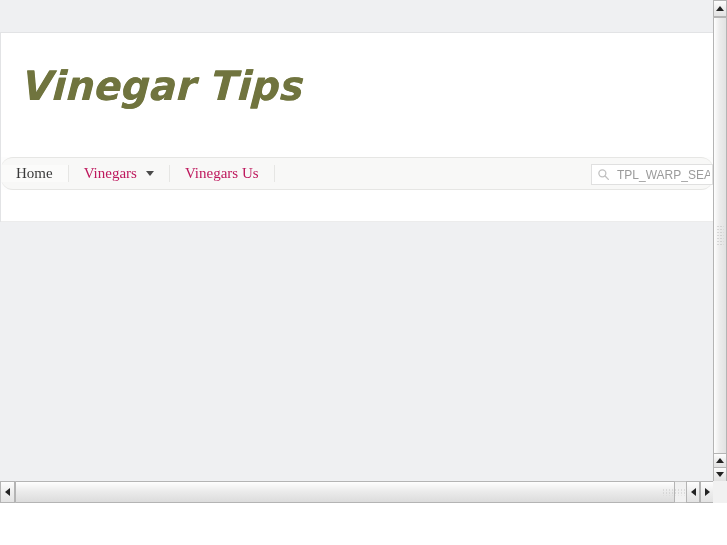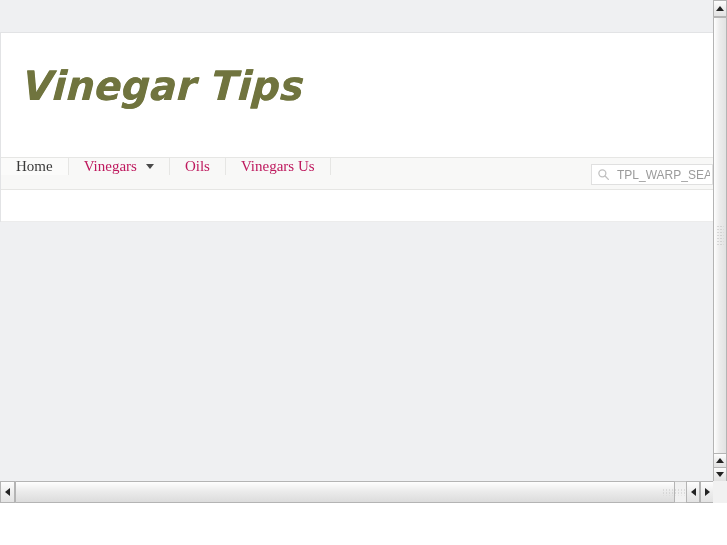--- a/index.html
+++ b/index.html
@@ -73,21 +73,22 @@
     position: absolute;
     left: 0;
     top: 124px;
     width: 712px;
     height: 33px;
     background: #f8f8f7;
     border-top: 1px solid #e6e6e4;
     border-bottom: 1px solid #e6e6e4;
     box-sizing: border-box;
     display: flex;
-    align-items: flex-start;
+    align-items: center;
+    border-radius: 12px;
   }
   .nav-item {
     display: flex;
     align-items: center;
     padding: 0 15px;
     border-right: 1px solid #e6e6e4;
     font-family: "Liberation Serif", serif;
     font-size: 15px;
     color: #be185d;
     cursor: pointer;
@@ -250,23 +251,20 @@
 
     <nav id="navbar">
       <div class="nav-item active">
         <span>Home</span>
       </div>
       <div class="nav-item">
         <span>Vinegars</span>
         <span class="nav-caret"></span>
       </div>
       <div class="nav-item">
-        <span>Oils</span>
-      </div>
-      <div class="nav-item">
         <span>Vinegars Us</span>
       </div>
       <div id="nav-spacer"></div>
     </nav>
 
     <div id="search-wrap">
       <svg id="search-icon" viewBox="0 0 16 16">
         <circle cx="6.6" cy="6.6" r="4.3" fill="none" stroke="#8d8d8d" stroke-width="1.6"></circle>
         <line x1="9.9" y1="9.9" x2="14" y2="14" stroke="#8d8d8d" stroke-width="1.7" stroke-linecap="round"></line>
       </svg>

